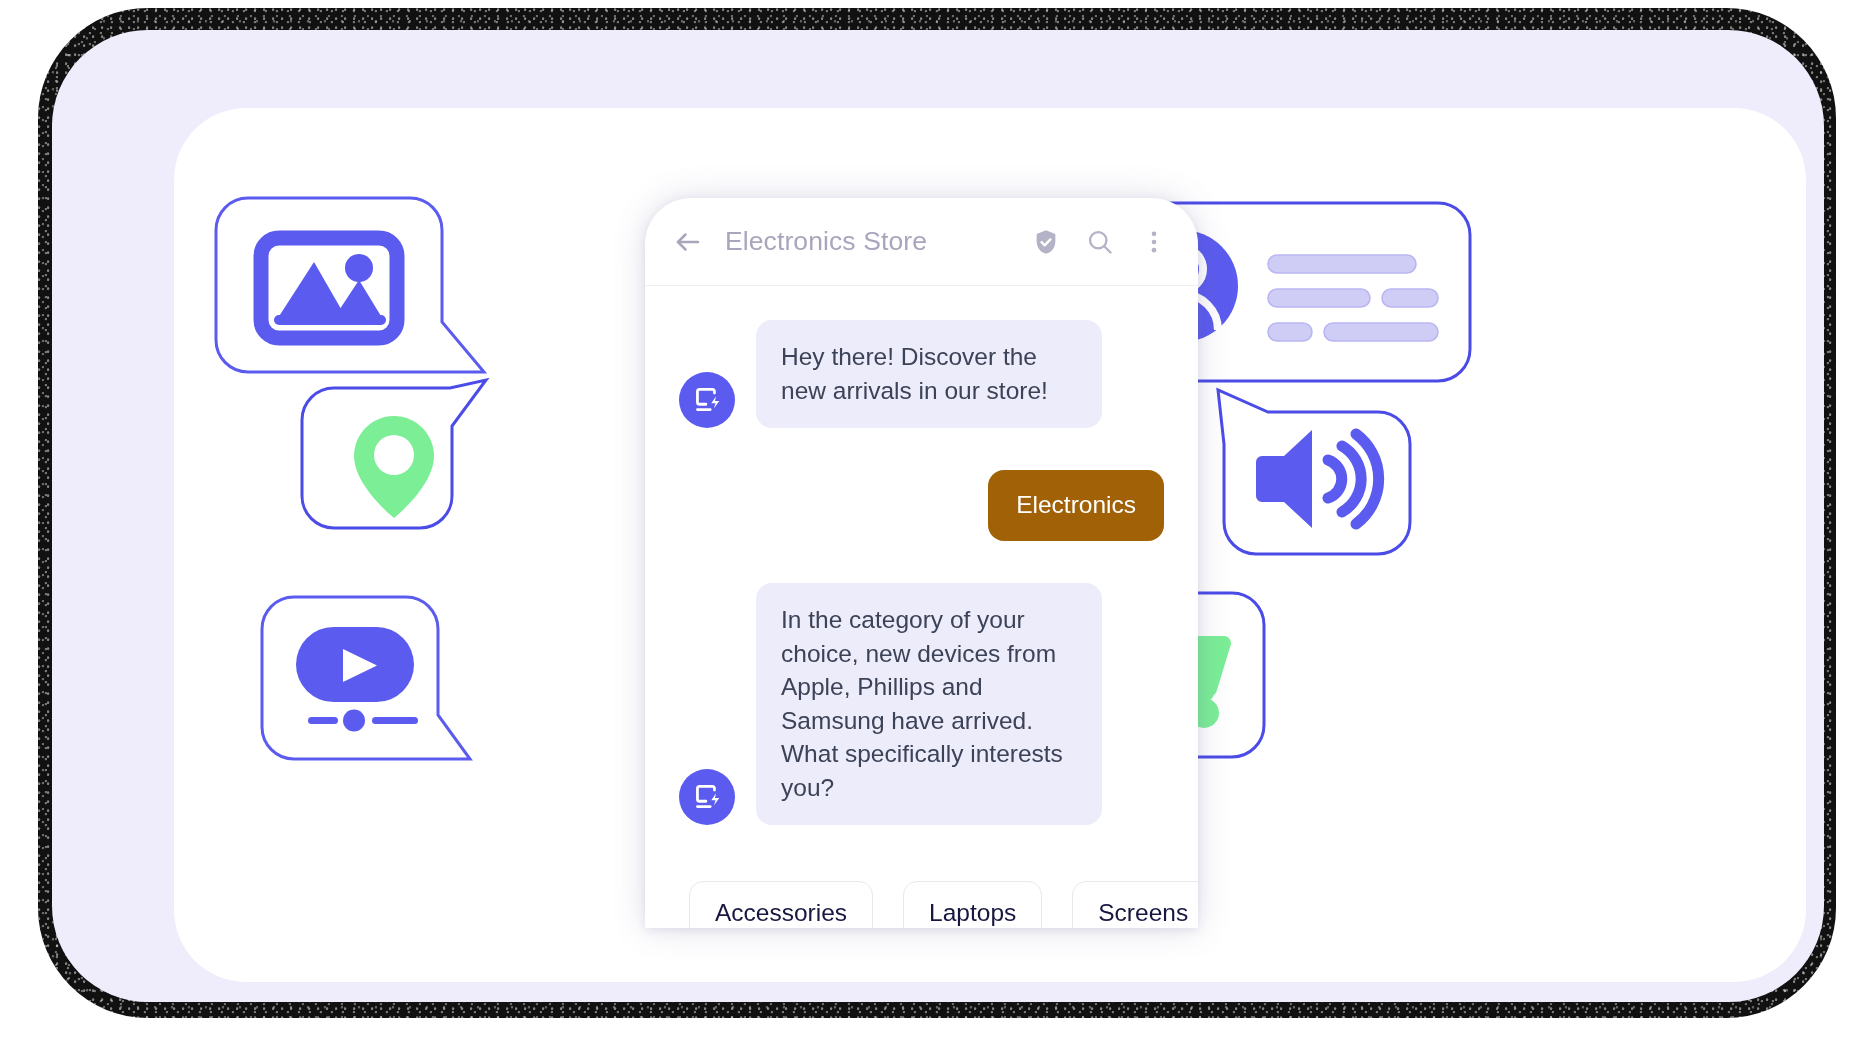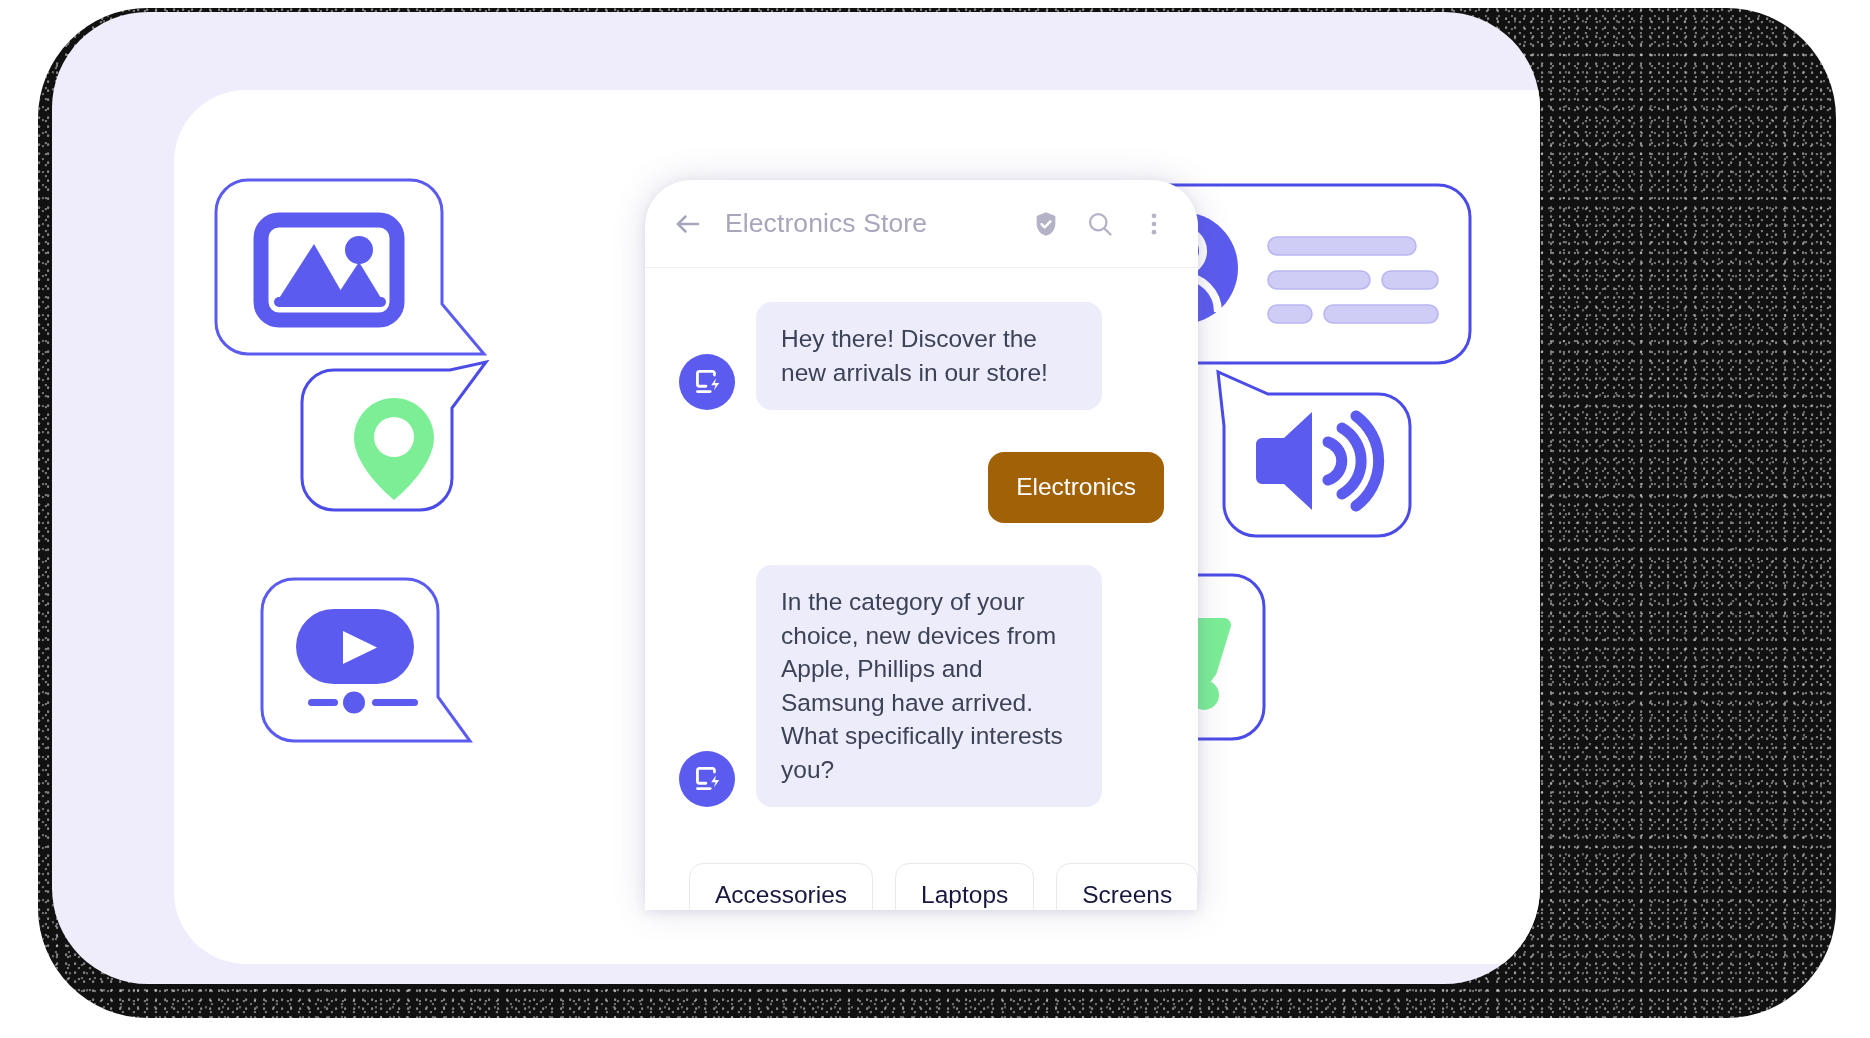--- a/index.html
+++ b/index.html
@@ -38,22 +38,22 @@
       radial-gradient(circle at 38% 62%, rgba(255,255,255,.45) 0 1px, transparent 1.6px),
       radial-gradient(circle at 72% 28%, rgba(255,255,255,.5) 0 1px, transparent 1.6px),
       radial-gradient(circle at 88% 78%, rgba(255,255,255,.4) 0 1px, transparent 1.6px);
     background-size: 9px 9px, 13px 13px, 11px 11px, 17px 17px;
     opacity:.85;
   }
 
   
   .outer-card {
     position: absolute;
-    left: 52px; top: 12px;
-    width: 1488px; height: 972px;
+    left: 52px; top: 30px;
+    width: 1772px; height: 972px;
     border-radius: 96px;
     background: #EFEDFB;
     overflow: hidden;
   }
 
   
   .inner-card {
     position: absolute;
     left: 122px; top: 78px;
     width: 1632px; height: 874px;
@@ -131,21 +131,21 @@
     background: #a16207;
     color: #FFFFFF;
     border-radius: 16px;
     padding: 19px 28px 20px 28px;
     font-size: 24.5px;
     line-height: 1.3;
   }
 
   .chips {
     display: flex;
-    gap: 22px;
+    gap: 30px;
     padding: 14px 0 0 10px;
     justify-content: space-between;
   }
   .chip {
     border: 1.6px solid #E8E8EE;
     background: #FFFFFF;
     border-radius: 14px;
     padding: 17px 25px;
     font-size: 24.5px;
     color: #171740;

